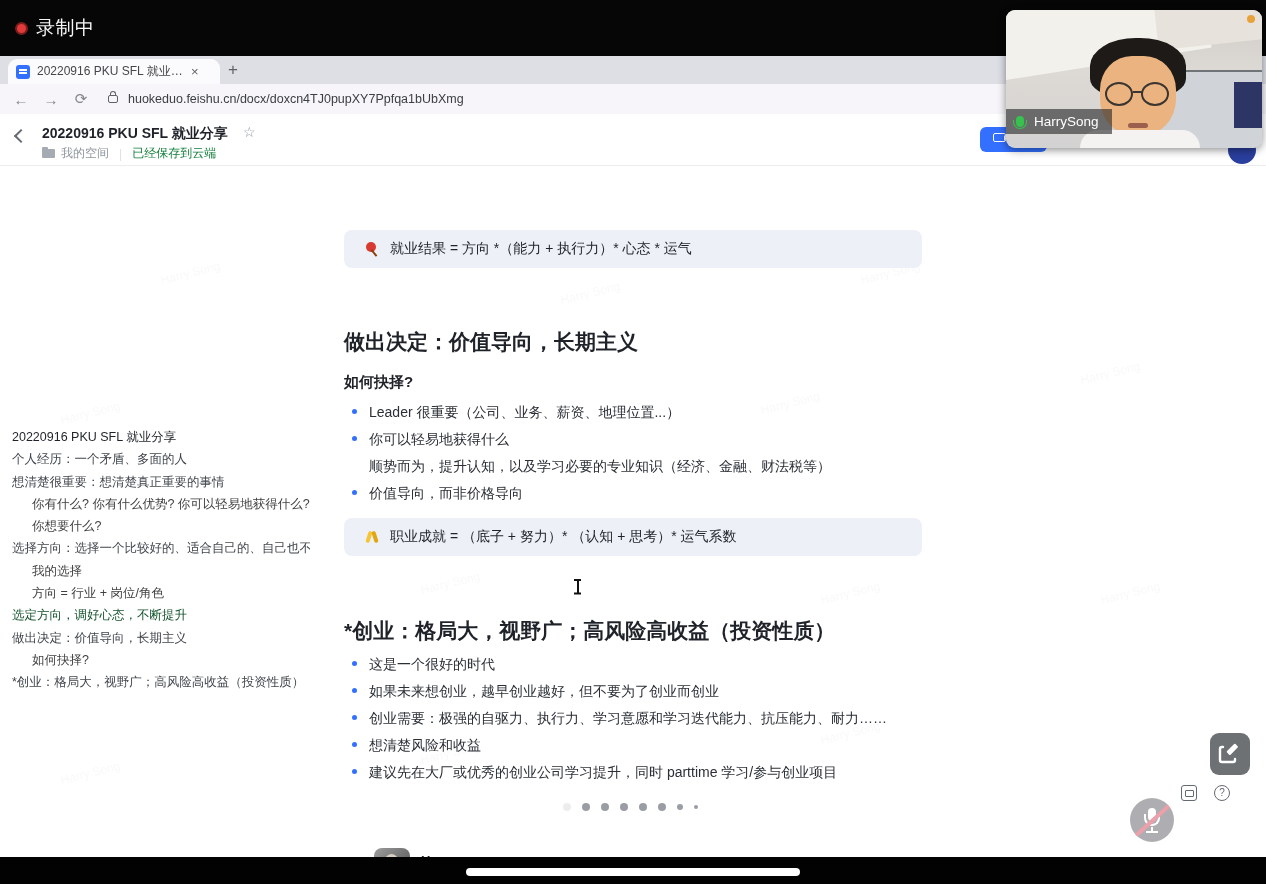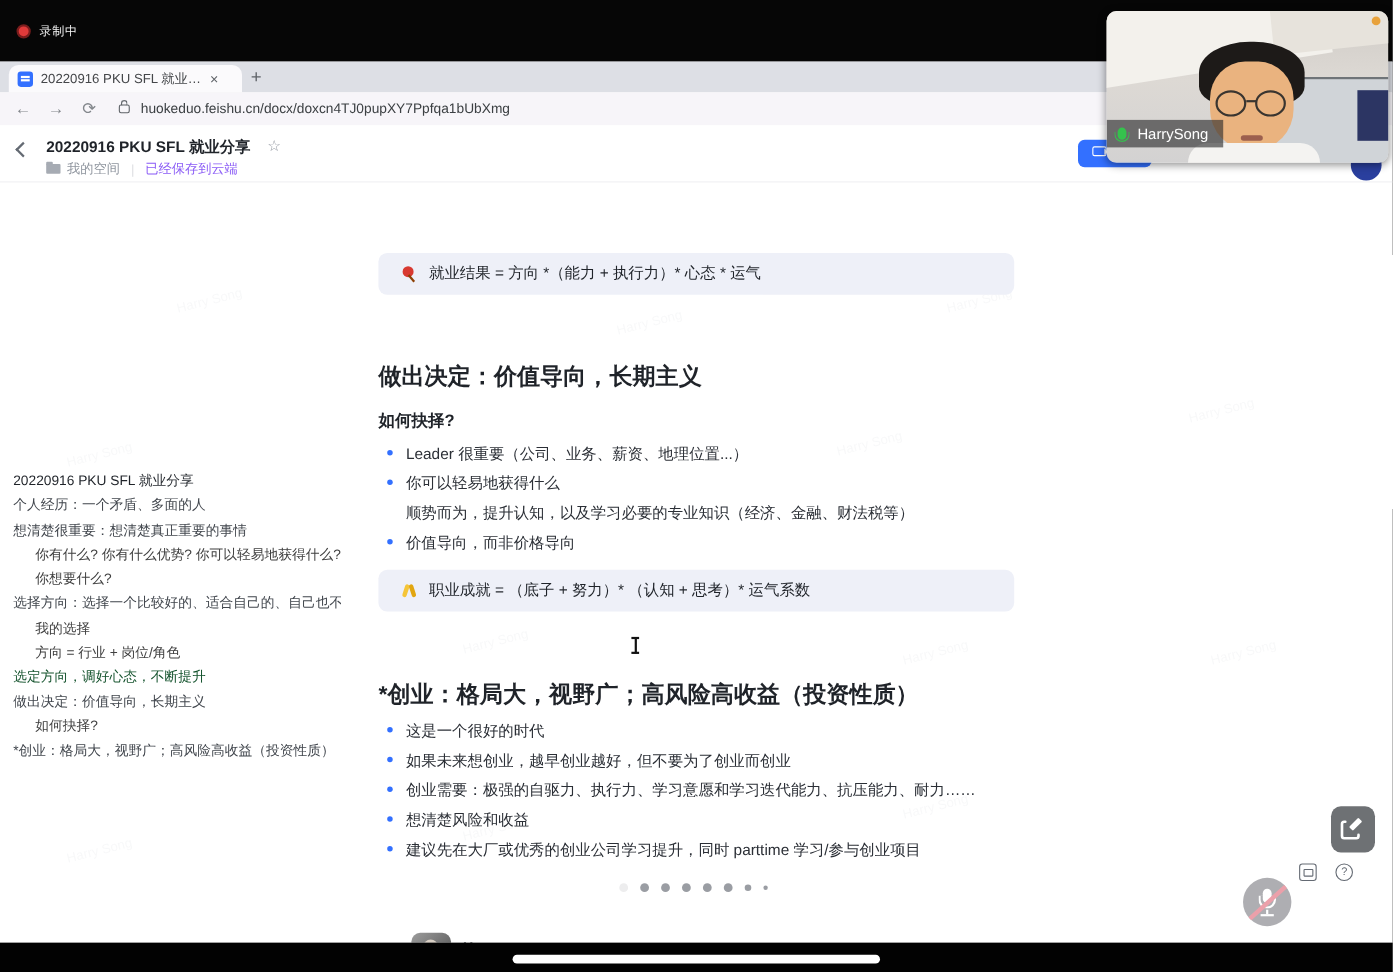--- a/index.html
+++ b/index.html
@@ -2,21 +2,21 @@
 <html><head>
 <meta charset="utf-8">
 <style>
   * { margin:0; padding:0; box-sizing:border-box; }
   html,body { width:1266px; height:884px; }
   body { font-family:"Liberation Sans","DejaVu Sans",sans-serif; background:#000; position:relative; overflow:hidden; }
 
   
   .topbar { position:absolute; left:0; top:0; width:1266px; height:56px; background:#060606; display:flex; align-items:center; }
   .rec-dot { width:13px; height:13px; border-radius:50%; background:#e03a3a; border:2px solid #7a1d1d; margin-left:15px; }
-  .rec-label { color:#f5f5f5; font-size:11px; margin-left:8px; letter-spacing:.5px; }
+  .rec-label { color:#f5f5f5; font-size:19px; margin-left:8px; letter-spacing:.5px; }
 
   
   .browser { position:absolute; left:0; top:56px; width:1266px; height:801px; background:#fff; }
   .tabstrip { position:absolute; left:0; top:0; width:100%; height:28px; background:#dddfe5; }
   .tab { position:absolute; left:8px; top:3px; width:212px; height:25px; background:#fbfafc; border-radius:9px 9px 0 0; display:flex; align-items:center; padding:0 8px; }
   .favicon { width:14px; height:14px; border-radius:3px; background:#3370ff; position:relative; flex:0 0 auto; }
   .favicon:before { content:""; position:absolute; left:3px; top:4px; width:8px; height:2px; background:#fff; box-shadow:0 3px 0 #fff; }
   .tab-title { font-size:12px; color:#45474a; margin-left:7px; white-space:nowrap; overflow:hidden; text-overflow:ellipsis; width:150px; }
   .tab-close { font-size:13px; color:#5f6368; margin-left:4px; cursor:default; }
   .newtab { position:absolute; left:228px; top:4px; font-size:17px; color:#5f6368; }
@@ -141,21 +141,21 @@
   </div>
 
   <div class="docheader">
     <div class="back-chevron"></div>
     <div class="doc-title">20220916 PKU SFL 就业分享</div>
     <div class="star">☆</div>
     <div class="crumb-row">
       <div class="folder-ic"></div>
       <span>我的空间</span>
       <span class="crumb-div">|</span>
-      <span style="color:#8b5cf6;">已经保存到云端</span>
+      <span style="color:#15803d;">已经保存到云端</span>
     </div>
   </div>
   <div class="share-btn"></div>
   <div class="share-cam"></div>
   <div class="header-avatar"></div>
 
   <div class="content">
     <span class="wm" style="left:160px; top:100px;">Harry Song</span>
     <span class="wm" style="left:560px; top:120px;">Harry Song</span>
     <span class="wm" style="left:860px; top:100px;">Harry Song</span>

